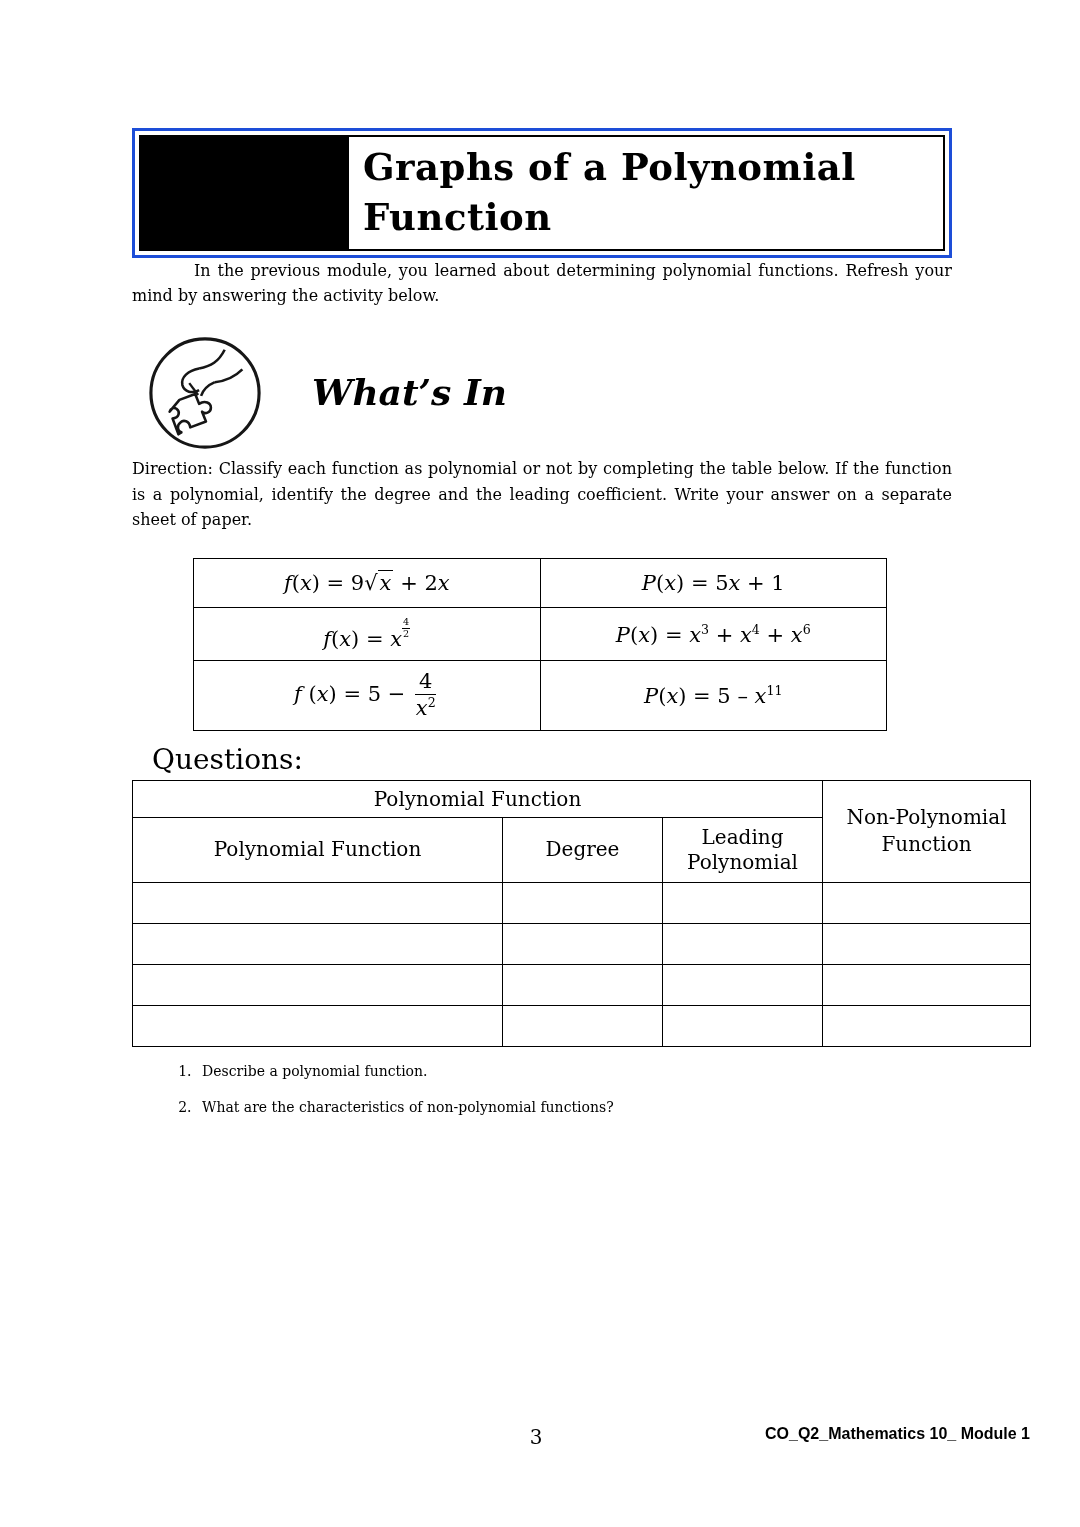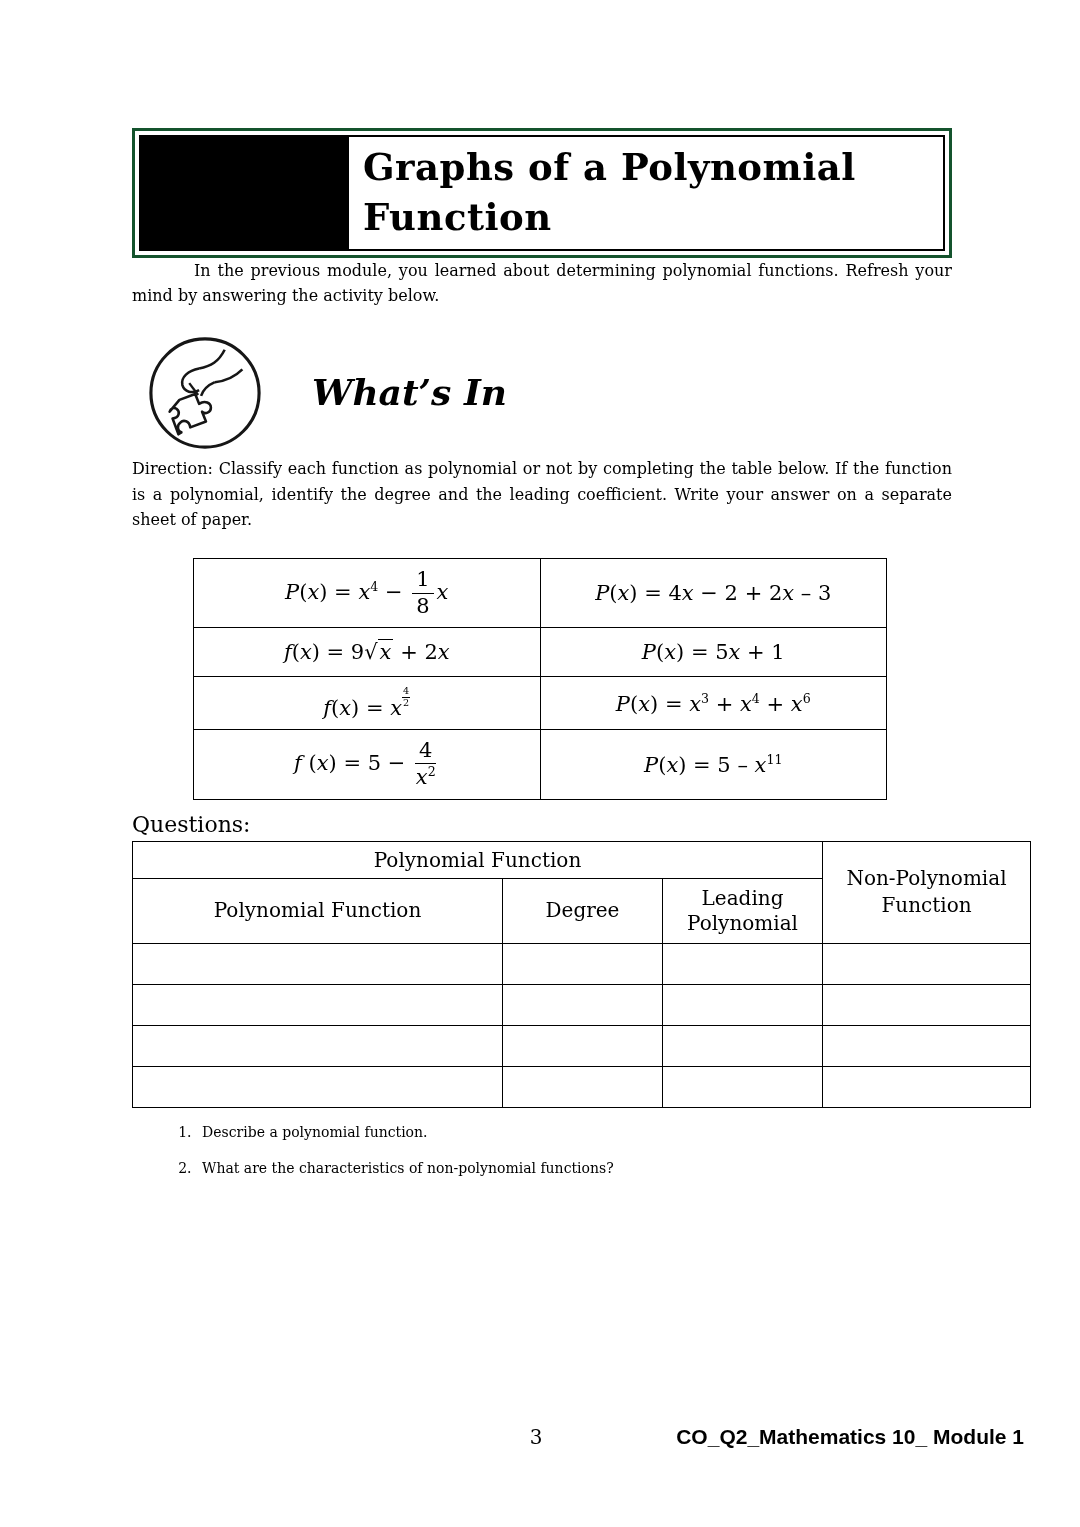--- a/index.html
+++ b/index.html
@@ -11,21 +11,21 @@
     background: #ffffff;
     font-family: "DejaVu Serif", serif;
     color: #000;
     box-sizing: border-box;
     padding: 128px 128px 0 132px;
     overflow: hidden;
   }
 
   
   .banner-outer {
-    border: 3px solid #14532d;
+    border: 3px solid #1d4ed8;
     padding: 4px;
   }
   .banner-inner {
     border: 2px solid #000;
     display: flex;
     align-items: stretch;
     min-height: 104px;
   }
   .banner-black {
     width: 208px;
@@ -96,22 +96,23 @@
     text-align: center;
     vertical-align: 0.95em;
     font-style: normal;
   }
   sup.sfrac span { display: block; }
   sup.sfrac span:first-child { border-bottom: 1px solid #000; padding: 0 1px; }
   .sqrt .rad { border-top: 1.6px solid #000; padding: 0 2px; }
 
   
   .questions-label {
-    font-size: 22px;
+    font-size: 28px;
     margin-top: 12px;
+    margin-left: 20px;
   }
 
   
   table.class-table {
     border-collapse: collapse;
     margin-top: 4px;
     width: 898px;  
     table-layout: fixed;
   }
   table.class-table td {
@@ -144,24 +145,24 @@
   }
   .footer .page-number {
     position: absolute;
     left: 45%;
     transform: translateX(-50%);
     font-size: 20px;
     font-family: "DejaVu Serif", serif;
   }
   .footer .module-label {
     position: absolute;
-    right: 6px;
+    right: 0;
     font-family: "Liberation Sans", sans-serif;
     font-weight: bold;
-    font-size: 21px;
+    font-size: 16px;
   }
 </style>
 </head>
 <body>
 
 <div class="page">
 
   <div class="banner-outer">
     <div class="banner-inner">
       <div class="banner-black"></div>
@@ -184,24 +185,20 @@
       </svg>
     </span>
     <div class="whats-in-heading">What’s In</div>
   </div>
 
   <p class="body-text direction">Direction: Classify each function as polynomial or not by completing the table below. If the function is a polynomial, identify the degree and the leading coefficient. Write your answer on a separate sheet of paper.</p>
 
   <table class="fn-table">
     <tbody>
       <tr>
-        <td><i>P</i>(<i>x</i>) = <i>x</i><sup>4</sup> − <span class="frac"><span class="num">1</span><span class="den">8</span></span><i>x</i></td>
-        <td><i>P</i>(<i>x</i>) = 4<i>x</i> − 2 + 2<i>x</i> – 3</td>
-      </tr>
-      <tr>
         <td><i>f</i>(<i>x</i>) = 9<span class="sqrt">√<span class="rad"><i>x</i></span></span> + 2<i>x</i></td>
         <td><i>P</i>(<i>x</i>) = 5<i>x</i> + 1</td>
       </tr>
       <tr>
         <td><i>f</i>(<i>x</i>) = <i>x</i><sup class="sfrac"><span>4</span><span>2</span></sup></td>
         <td><i>P</i>(<i>x</i>) = <i>x</i><sup>3</sup> + <i>x</i><sup>4</sup> + <i>x</i><sup>6</sup></td>
       </tr>
       <tr>
         <td><i>f</i> (<i>x</i>) = 5 − <span class="frac"><span class="num">4</span><span class="den"><i>x</i><sup>2</sup></span></span></td>
         <td><i>P</i>(<i>x</i>) = 5 – <i>x</i><sup>11</sup></td>

